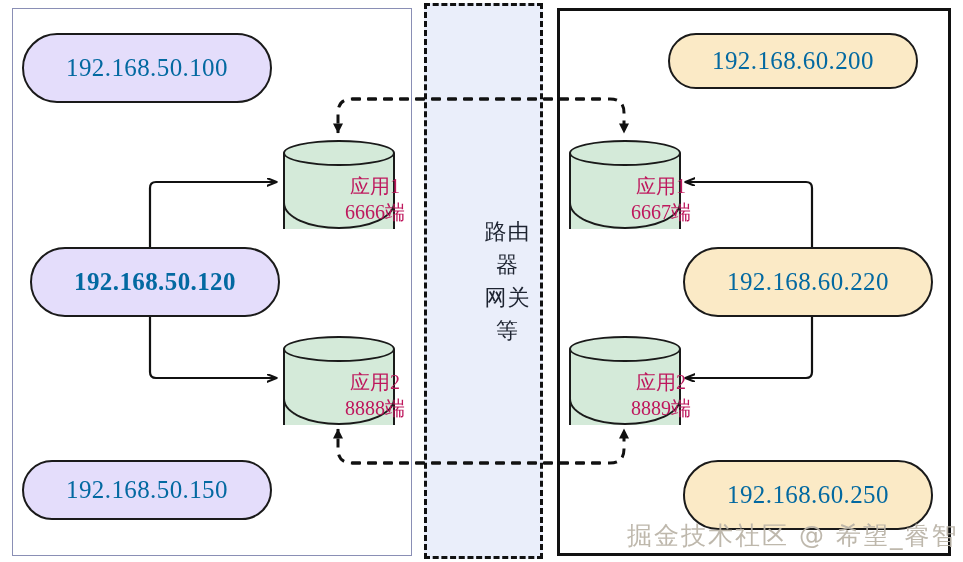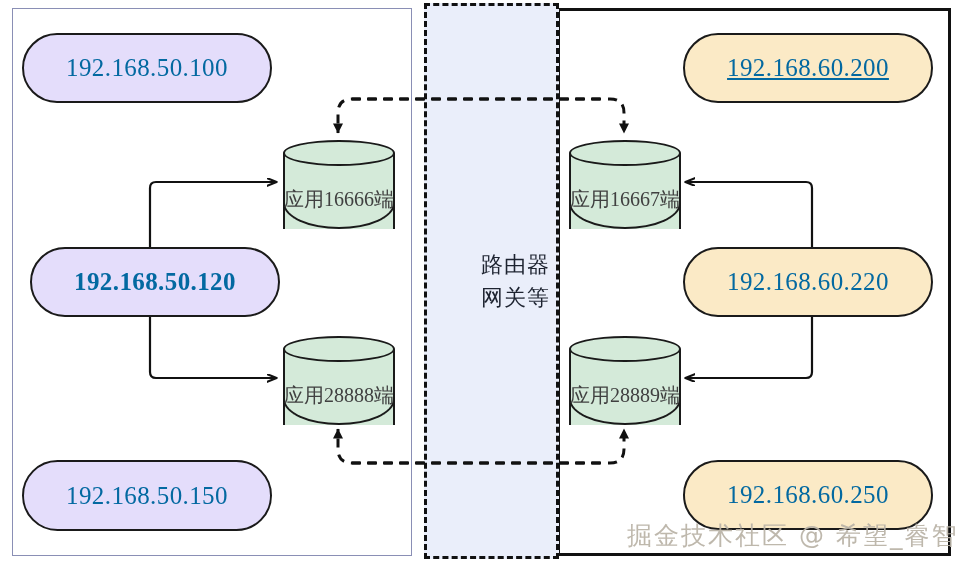--- a/index.html
+++ b/index.html
@@ -34,21 +34,21 @@
     width: 400px; height: 548px;
     border: 1.5px solid #8a8fb5;
   }
   .panel.right {
     left: 557px; top: 8px;
     width: 394px; height: 548px;
     border: 3px solid #111111;
   }
   .panel.middle {
     left: 424px; top: 3px;
-    width: 135px; height: 556px;
+    width: 119px; height: 556px;
     background: #eaeefa;
     border: 3px dashed #111111;
     display: flex;
     align-items: center;
     justify-content: center;
     padding-left: 48px;
   }
   .middle-label {
     text-align: center;
     font-size: 22px;
@@ -109,26 +109,27 @@
     background: #d4ead9;
     border: 2.2px solid #1a1a1a;
     border-radius: 56px / 13px;
   }
   .cyl .txt {
     position: absolute;
     left: 0; top: 26px;
     width: 100%;
     height: 66px;
     display: flex;
-    flex-direction: row;
+    flex-direction: column;
     align-items: center;
     justify-content: center;
     font-size: 20px;
-    color: #404040;
+    color: #be185d;
     line-height: 1.32;
+    padding-left: 36px;
   }
 
   
   .watermark {
     position: absolute;
     left: 627px;
     top: 519px;
     font-size: 25px;
     color: #b9b2a6;
     opacity: 0.92;
@@ -178,21 +179,21 @@
 
     <path d="M352,463 L610,463 Q624,463 624,449 L624,429" fill="none" stroke="#111111" stroke-width="3" stroke-dasharray="9 7" stroke-linecap="butt" marker-end="url(#arrowDash)"></path>
   </svg>
 
   <div class="pill purple" style="left:22px; top:33px; width:250px; height:70px;">
     <span>192.168.50.100</span>
   </div>
   <div class="pill purple" style="left:30px; top:247px; width:250px; height:70px;font-weight:bold;">
     <span>192.168.50.120</span>
   </div>
-  <div class="pill purple" style="left:22px; top:460px; width:250px; height:71px;">
+  <div class="pill purple" style="left:22px; top:460px; width:250px; height:60px;">
     <span>192.168.50.150</span>
   </div>
 
   <div class="cyl" style="left:283px; top:140px;">
     <div class="body"></div>
     <div class="bottom"></div>
     <div class="top"></div>
     <div class="txt">
       <div>应用1</div>
       <div>6666端</div>
@@ -201,21 +202,21 @@
   <div class="cyl" style="left:283px; top:336px;">
     <div class="body"></div>
     <div class="bottom"></div>
     <div class="top"></div>
     <div class="txt">
       <div>应用2</div>
       <div>8888端</div>
     </div>
   </div>
 
-  <div class="pill orange" style="left:683px; top:33px; width:250px; height:70px;text-decoration:underline;">
+  <div class="pill orange" style="left:668px; top:33px; width:250px; height:56px;">
     <span>192.168.60.200</span>
   </div>
   <div class="pill orange" style="left:683px; top:247px; width:250px; height:70px;">
     <span>192.168.60.220</span>
   </div>
   <div class="pill orange" style="left:683px; top:460px; width:250px; height:70px;">
     <span>192.168.60.250</span>
   </div>
 
   <div class="cyl" style="left:569px; top:140px;">

